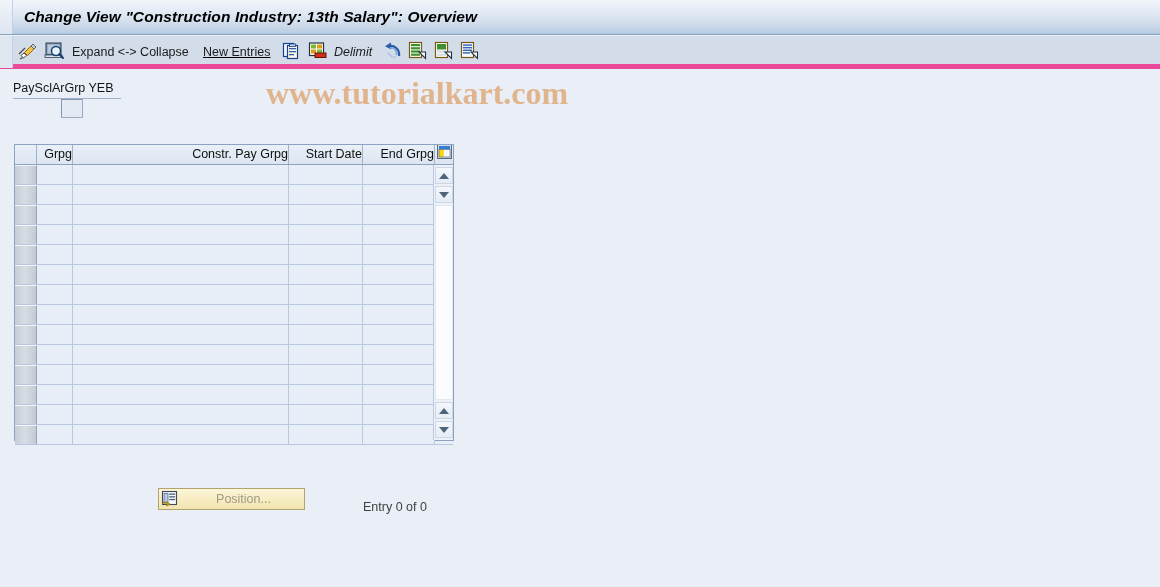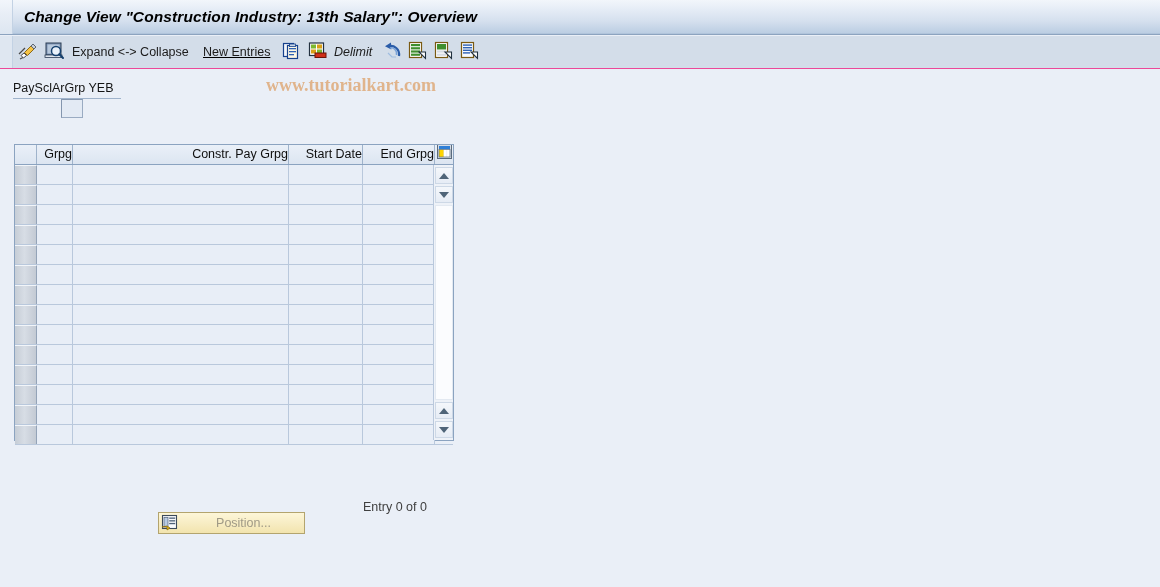--- a/index.html
+++ b/index.html
@@ -41,21 +41,21 @@
     letter-spacing: 0.1px;
     white-space: nowrap;
   }
 
   
   .toolbar {
     position: absolute;
     left: 0; top: 36px;
     width: 1160px; height: 33px;
     background: #d3dde9;
-    border-bottom: 1px solid #ec4899;
+    border-bottom: 5px solid #ec4899;
   }
   .toolbar .tb-left-gutter2 {
     position: absolute; left: 0; top: 0; width: 13px; height: 32px;
     background: #dfe7f1;
     border-right: 1px solid #c3d2e4;
   }
   .tbtn {
     position: absolute;
     top: 4px;
     height: 24px;
@@ -68,21 +68,21 @@
     color: #1b1b1b;
     white-space: nowrap;
   }
   .icon-box { display: block; }
 
   
   .watermark {
     position: absolute;
     left: 266px; top: 39px;
     font-family: "Liberation Serif", serif;
-    font-size: 18px;
+    font-size: 32px;
     font-weight: bold;
     color: rgba(214, 126, 43, 0.52);
     white-space: nowrap;
     letter-spacing: 0px;
     pointer-events: none;
     text-align: center;
   }
 
   
   .psa-row {
@@ -213,21 +213,21 @@
     position: absolute;
     left: 1px; top: 40px; bottom: 40px;
     width: 18px;
     background: #fbfcfe;
     border: 1px solid #e3e9f1;
   }
 
   
   .posbtn {
     position: absolute;
-    left: 158px; top: 512px;
+    left: 158px; top: 488px;
     width: 147px; height: 22px;
     background: linear-gradient(to bottom,#fdf6d8 0%, #f7ecc2 55%, #f2e4ae 100%);
     border: 1px solid #b3a46e;
     display: flex; align-items: center;
     cursor: default;
     gap: 16px;
   }
   .posbtn-icon {
     width: 18px; height: 18px;
     margin-left: 2px;

